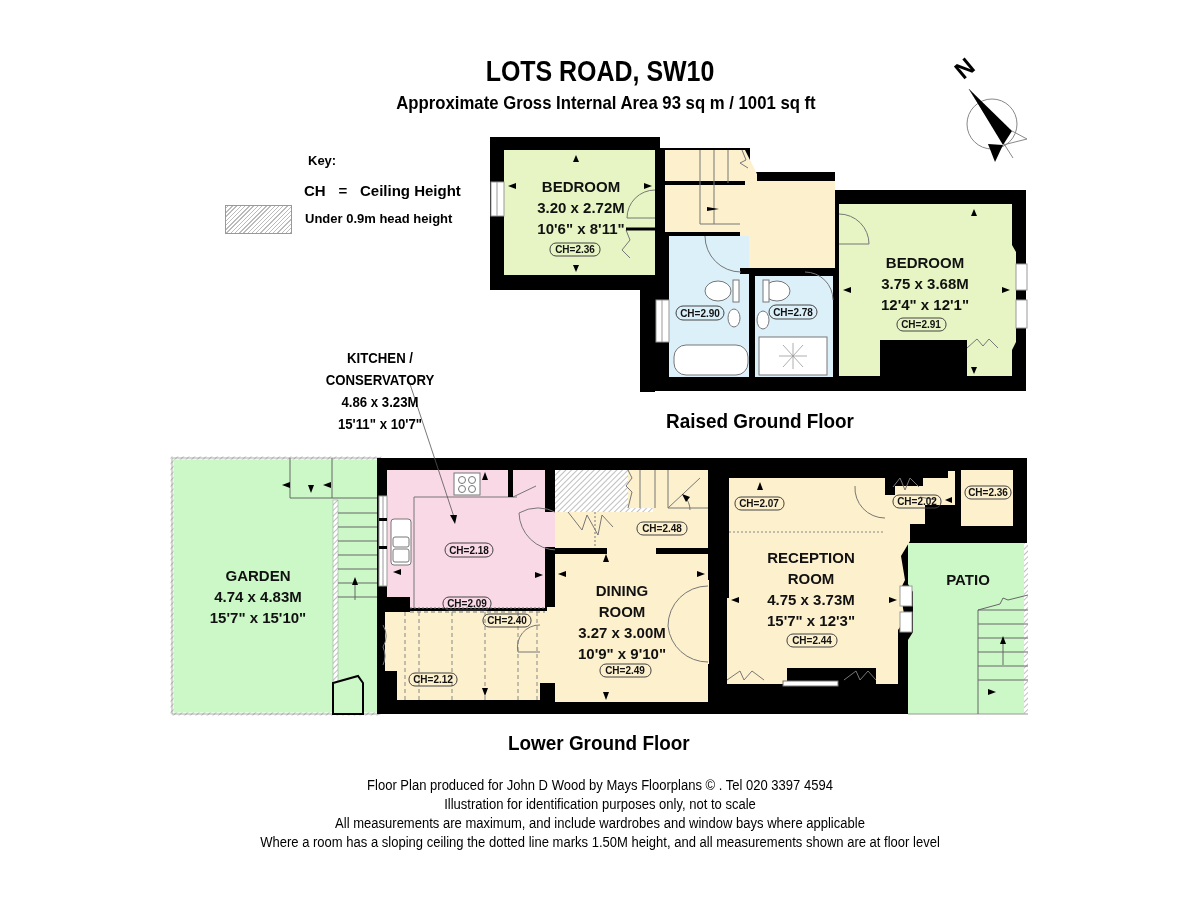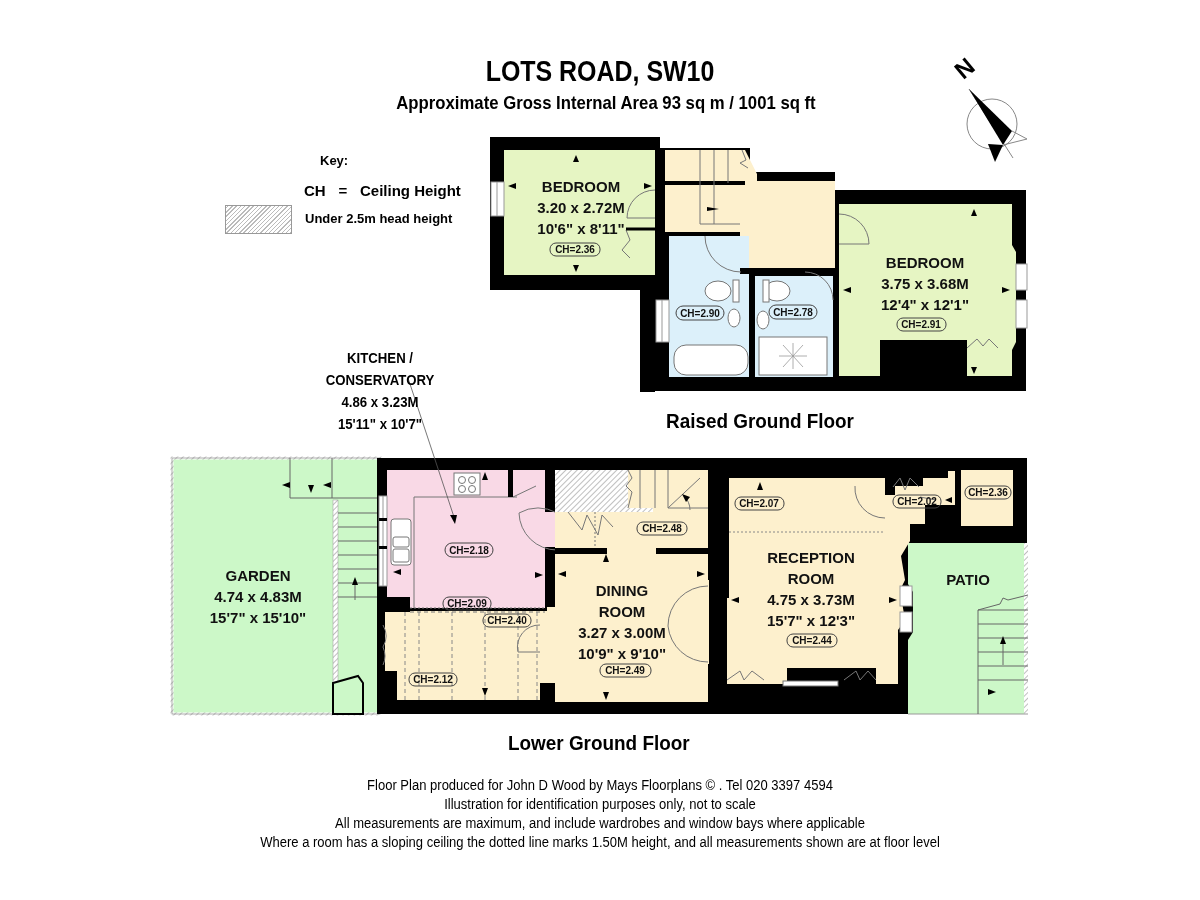--- a/index.html
+++ b/index.html
@@ -2,21 +2,21 @@
 <html><head>
 <meta charset="utf-8">
 <style>
   html, body { margin:0; padding:0; background:#ffffff; }
   body { width:1200px; height:900px; position:relative; overflow:hidden;
          font-family:"Liberation Sans", sans-serif; color:#000; }
   .title { position:absolute; left:0; width:1200px; top:55px; text-align:center;
            font-size:29px; font-weight:bold; letter-spacing:0px; transform:scaleX(0.86); }
   .subtitle { position:absolute; left:0; width:1212px; top:92px; text-align:center;
               font-size:19px; font-weight:bold; transform:scaleX(0.88); }
-  .key-title { position:absolute; left:304px; top:153px; font-size:13px; font-weight:bold;padding-left:16px; }
+  .key-title { position:absolute; left:292px; top:153px; font-size:13px; font-weight:bold;padding-left:16px; }
   .key-ch { position:absolute; left:304px; top:182px; font-size:15px; font-weight:bold; }
   .key-ch span { display:inline-block; }
   .key-under { position:absolute; left:305px; top:211px; font-size:13px; font-weight:bold; }
   .key-swatch { position:absolute; left:225px; top:205px; width:65px; height:27px;
                 border:1px solid #999;
                 background:repeating-linear-gradient(135deg,#fff 0 1px,#bbb 1px 2px,#fff 2px 3px); }
   .floor-label { position:absolute; font-size:21px; font-weight:bold; transform:scaleX(0.9); transform-origin:left; }
   .footer { position:absolute; left:0; width:1200px; top:776px; text-align:center;
             font-size:14px; line-height:19px; transform:scaleX(0.93); }
   svg.plan { position:absolute; left:0; top:0; }
@@ -31,21 +31,21 @@
 <div class="title">LOTS ROAD, SW10</div>
 <div class="subtitle">Approximate Gross Internal Area 93 sq m  /  1001 sq ft</div>
 
 <div class="key-title">Key:</div>
 <div class="key-ch">
   <span>CH</span>
   <span style="width:14px;text-align:center;margin:0 6px;">=</span>
   <span>Ceiling Height</span>
 </div>
 <div class="key-swatch"></div>
-<div class="key-under">Under 2.5m head height</div>
+<div class="key-under">Under 0.9m head height</div>
 
 <svg class="plan" width="1200" height="900" viewBox="0 0 1200 900">
   <defs>
     <pattern id="hatch" width="4" height="4" patternUnits="userSpaceOnUse" patternTransform="rotate(45)">
       <rect width="4" height="4" fill="#fff"></rect>
       <line x1="0" y1="0" x2="0" y2="4" stroke="#aaa" stroke-width="1.5"></line>
     </pattern>
   </defs>
 
   <g>

